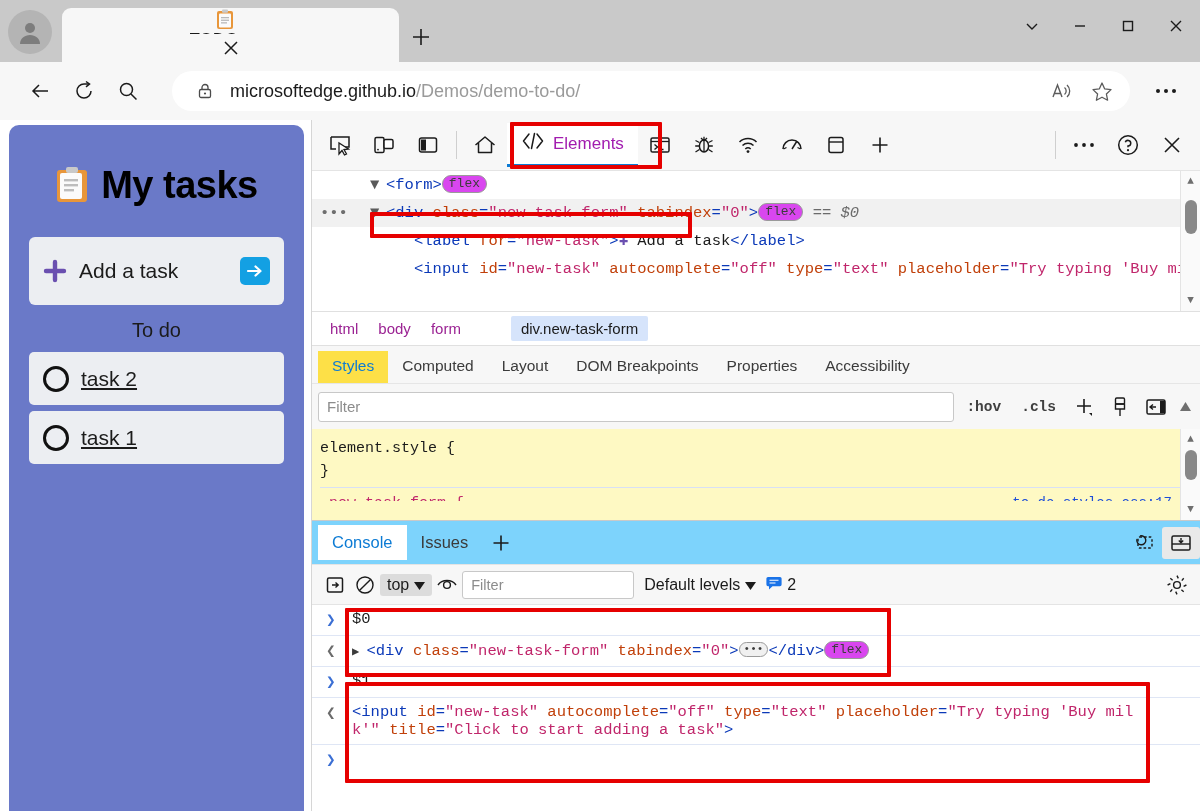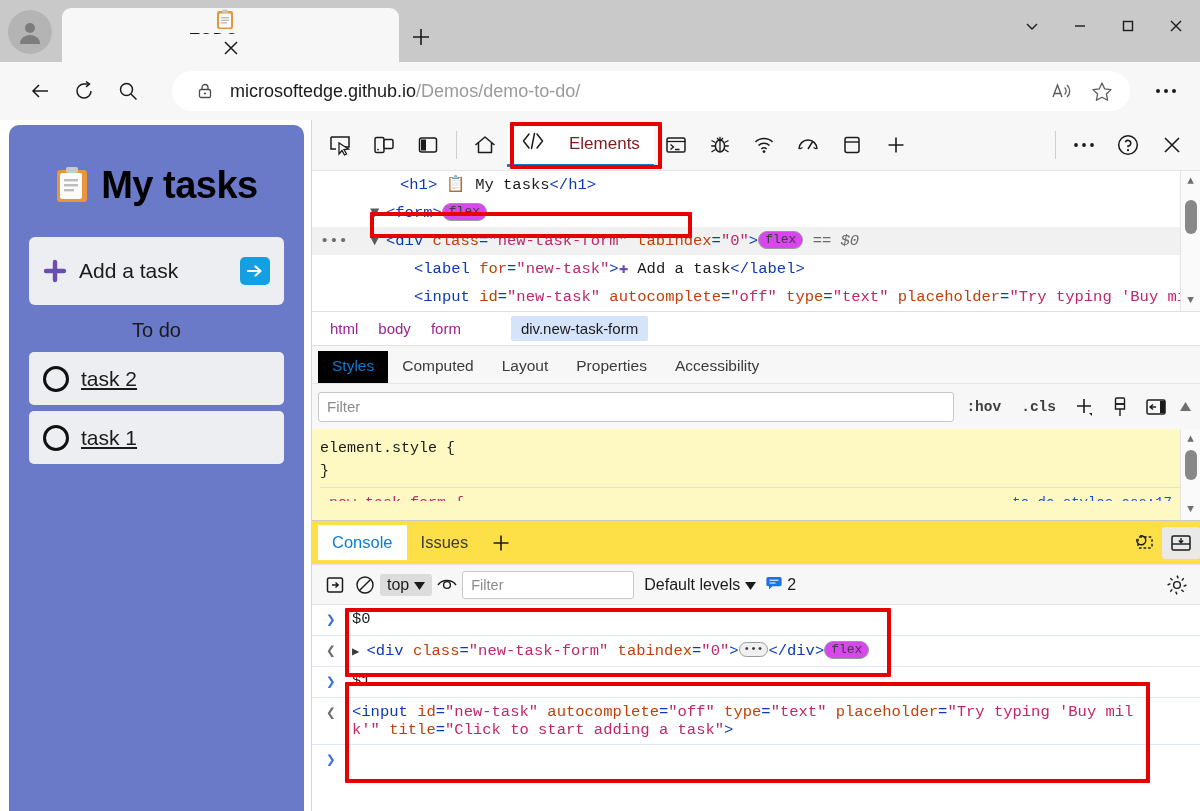--- a/index.html
+++ b/index.html
@@ -98,22 +98,22 @@
     background: #ffffff; border-left: 1px solid #d6d6d6;
     display: flex; flex-direction: column;
   }
   .dt-toolbar {
     height: 51px; background: #f7f7f7; border-bottom: 1px solid #e4e4e4;
     display: flex; align-items: center; padding: 0 6px; position: relative;
   }
   .dt-ic { width: 44px; height: 40px; display:flex; align-items:center; justify-content:center; flex:none; }
   .dt-sep { width: 1px; height: 28px; background: #cfcfcf; margin: 0 6px; flex:none; }
   .panel-tab {
-    height: 44px; display: flex; align-items: center; gap: 24px;
-    padding: 0 14px; font-size: 17px; color: #7f1d1d; flex:none;
+    height: 44px; display: flex; align-items: center; gap: 8px;
+    padding: 0 14px; font-size: 17px; color: #a21caf; flex:none;
   }
   .panel-tab.active { background: #ffffff; border-bottom: 3px solid #0c7bd4; }
   .dt-spacer { flex: 1; }
 
   .hl { position: absolute; border: 4px solid #e60000; border-radius: 1px; pointer-events: none; }
 
   
   .dom-tree {
     height: 140px; background: #fff; position: relative;
     font-family: "Liberation Mono", monospace; font-size: 15.5px; line-height: 28px;
@@ -149,21 +149,21 @@
     display: flex; align-items: center; font-size: 15px; padding-left: 8px;
   }
   .crumb { padding: 4px 10px; color: #9b2393; }
   .crumb.active { background: #d6e4fb; color: #1b1b1b; border-radius: 2px; margin-left: 40px; }
 
   .style-tabs {
     height: 38px; background: #f7f7f7; border-top: 1px solid #e0e0e0;
     display: flex; align-items: flex-end; padding-left: 6px;
   }
   .st-tab { padding: 6px 14px 8px; font-size: 15.5px; color: #3b3b3b; }
-  .st-tab.active { background: #000000; color: #0c7bd4; }
+  .st-tab.active { background: #fde047; color: #0c7bd4; }
 
   .styles-toolbar {
     height: 46px; background: #f7f7f7; border-top: 1px solid #e6e6e6;
     display: flex; align-items: center; padding: 0 6px; gap: 4px;
   }
   .filter-input {
     flex: 1; height: 30px; background: #fff; border: 1px solid #c8c8c8;
     border-radius: 3px; font-size: 15px; color: #8c8c8c; padding: 0 8px;
     display: flex; align-items: center;
   }
@@ -176,21 +176,21 @@
     padding: 8px 0 0 8px;
   }
   .css-sel { color: #1b1b1b; }
   .css-rule-link { color: #1d4ed8; font-size: 14px; }
   .styles-row { display:flex; justify-content: space-between; padding-right: 28px; }
   .clipped { color: #c0266b; }
 
   
   .drawer { height: 291px; border-top: 1px solid #c9c9c9; display: flex; flex-direction: column; background:#fff; }
   .drawer-tabs {
-    height: 44px; background: #fde047; display: flex; align-items: center; padding-left: 6px;
+    height: 44px; background: #7dd3fc; display: flex; align-items: center; padding-left: 6px;
     border-bottom: 1px solid #e4e4e4;
   }
   .dw-tab { padding: 8px 14px; font-size: 16.5px; color: #3b3b3b; }
   .dw-tab.active { background: #fff; color: #0c7bd4; }
   .dw-ic { width: 38px; height: 32px; display:flex; align-items:center; justify-content:center; }
 
   .console-toolbar {
     height: 40px; background: #f7f7f7; display: flex; align-items: center;
     padding: 0 8px; border-bottom: 1px solid #e4e4e4;
   }
@@ -474,21 +474,20 @@
         <svg width="20" height="20" viewBox="0 0 20 20">
             <path d="M3 3 L17 17 M17 3 L3 17" stroke="#1b1b1b" stroke-width="1.6"></path>
           </svg>
       </div>
 
       <div class="hl" style="left:198px; top:2px; width:152px; height:47px;"></div>
     </div>
 
     <div class="dom-tree">
       <div id="dom-lines">
-          <div class="dom-line"><span class="gutter"></span><span style="display: inline-block; width: 28px;"></span><span class="twisty"></span><span class="code"><span class="tag">&lt;h1&gt;</span><span> 📋 </span><span style="color: rgb(27, 27, 27);">My tasks</span><span class="tag">&lt;/h1&gt;</span></span></div>
           <div class="dom-line"><span class="gutter"></span><span style="display: inline-block; width: 14px;"></span><span class="twisty">▼</span><span class="code"><span class="tag">&lt;form&gt;</span><span class="badge-flex">flex</span></span></div>
           <div class="dom-line sel"><span class="gutter">•••</span><span style="display: inline-block; width: 14px;"></span><span class="twisty">▼</span><span class="code"><span class="tag">&lt;div </span><span class="attr">class</span><span class="tag">=</span><span class="val">"new-task-form"</span><span class="attr"> tabindex</span><span class="tag">=</span><span class="val">"0"</span><span class="tag">&gt;</span><span class="badge-flex">flex</span><span class="dollar"> == $0</span></span></div>
           <div class="dom-line"><span class="gutter"></span><span style="display: inline-block; width: 42px;"></span><span class="twisty"></span><span class="code"><span class="tag">&lt;label </span><span class="attr">for</span><span class="tag">=</span><span class="val">"new-task"</span><span class="tag">&gt;</span><span style="color: rgb(106, 79, 176); font-weight: bold;">✚</span><span style="color: rgb(27, 27, 27);"> Add a task</span><span class="tag">&lt;/label&gt;</span></span></div>
           <div class="dom-line"><span class="gutter"></span><span style="display: inline-block; width: 42px;"></span><span class="twisty"></span><span class="code"><span class="tag">&lt;input </span><span class="attr">id</span><span class="tag">=</span><span class="val">"new-task"</span><span class="attr"> autocomplete</span><span class="tag">=</span><span class="val">"off"</span><span class="attr"> type</span><span class="tag">=</span><span class="val">"text"</span><span class="attr"> placeholder</span><span class="tag">=</span><span class="val">"Try typing 'Buy mi</span></span></div>
         </div>
       <div class="scroll-col">
         <span class="sb-arrow">▲</span>
         <div class="sb-track">
           <div class="sb-thumb" style="top:8px; height:34px;"></div>
         </div>
@@ -501,20 +500,21 @@
       <span class="crumb">html</span>
       <span class="crumb">body</span>
       <span class="crumb">form</span>
       <span class="crumb active">div.new-task-form</span>
     </div>
 
     <div class="style-tabs">
       <span class="st-tab active">Styles</span>
       <span class="st-tab">Computed</span>
       <span class="st-tab">Layout</span>
+      <span class="st-tab">DOM Breakpoints</span>
       <span class="st-tab">Properties</span>
       <span class="st-tab">Accessibility</span>
     </div>
 
     <div class="styles-toolbar">
       <div class="filter-input">Filter</div>
       <span class="st-btn">:hov</span>
       <span class="st-btn">.cls</span>
       <span class="st-ic">
         <svg width="22" height="22" viewBox="0 0 22 22">

